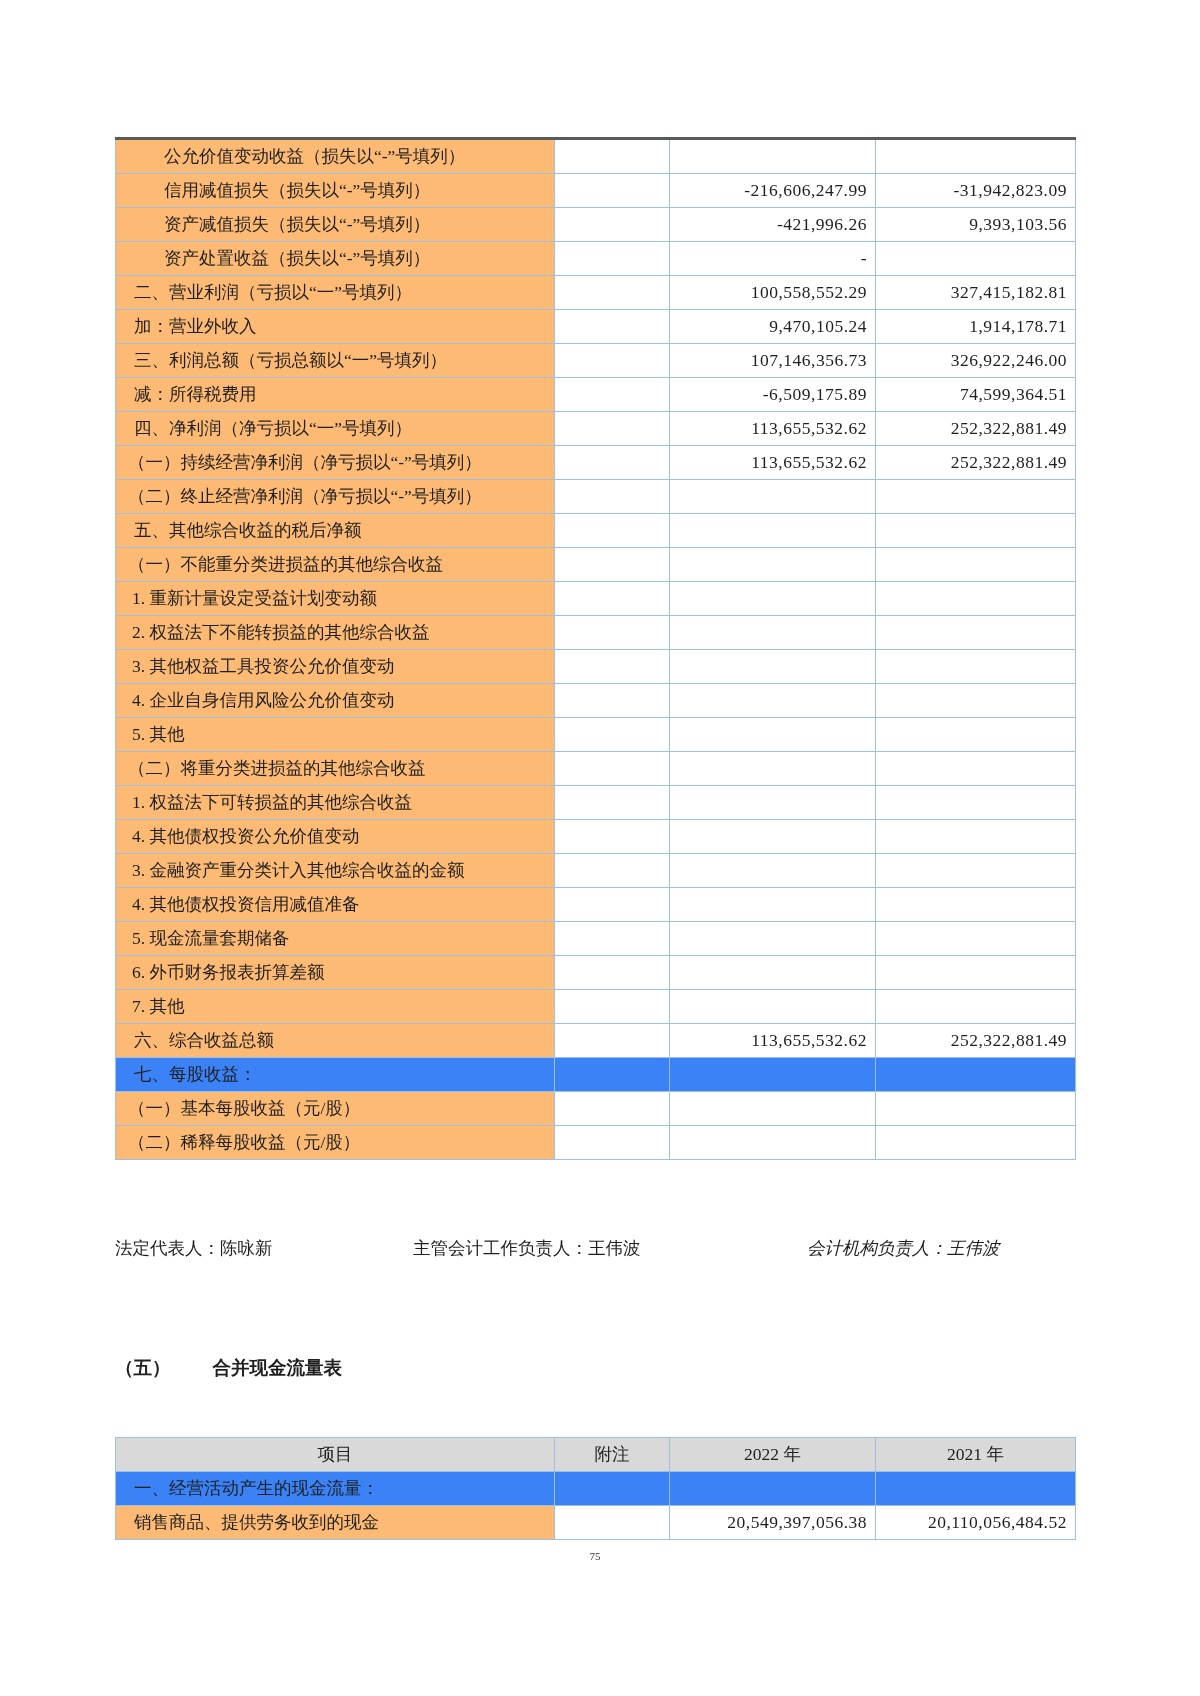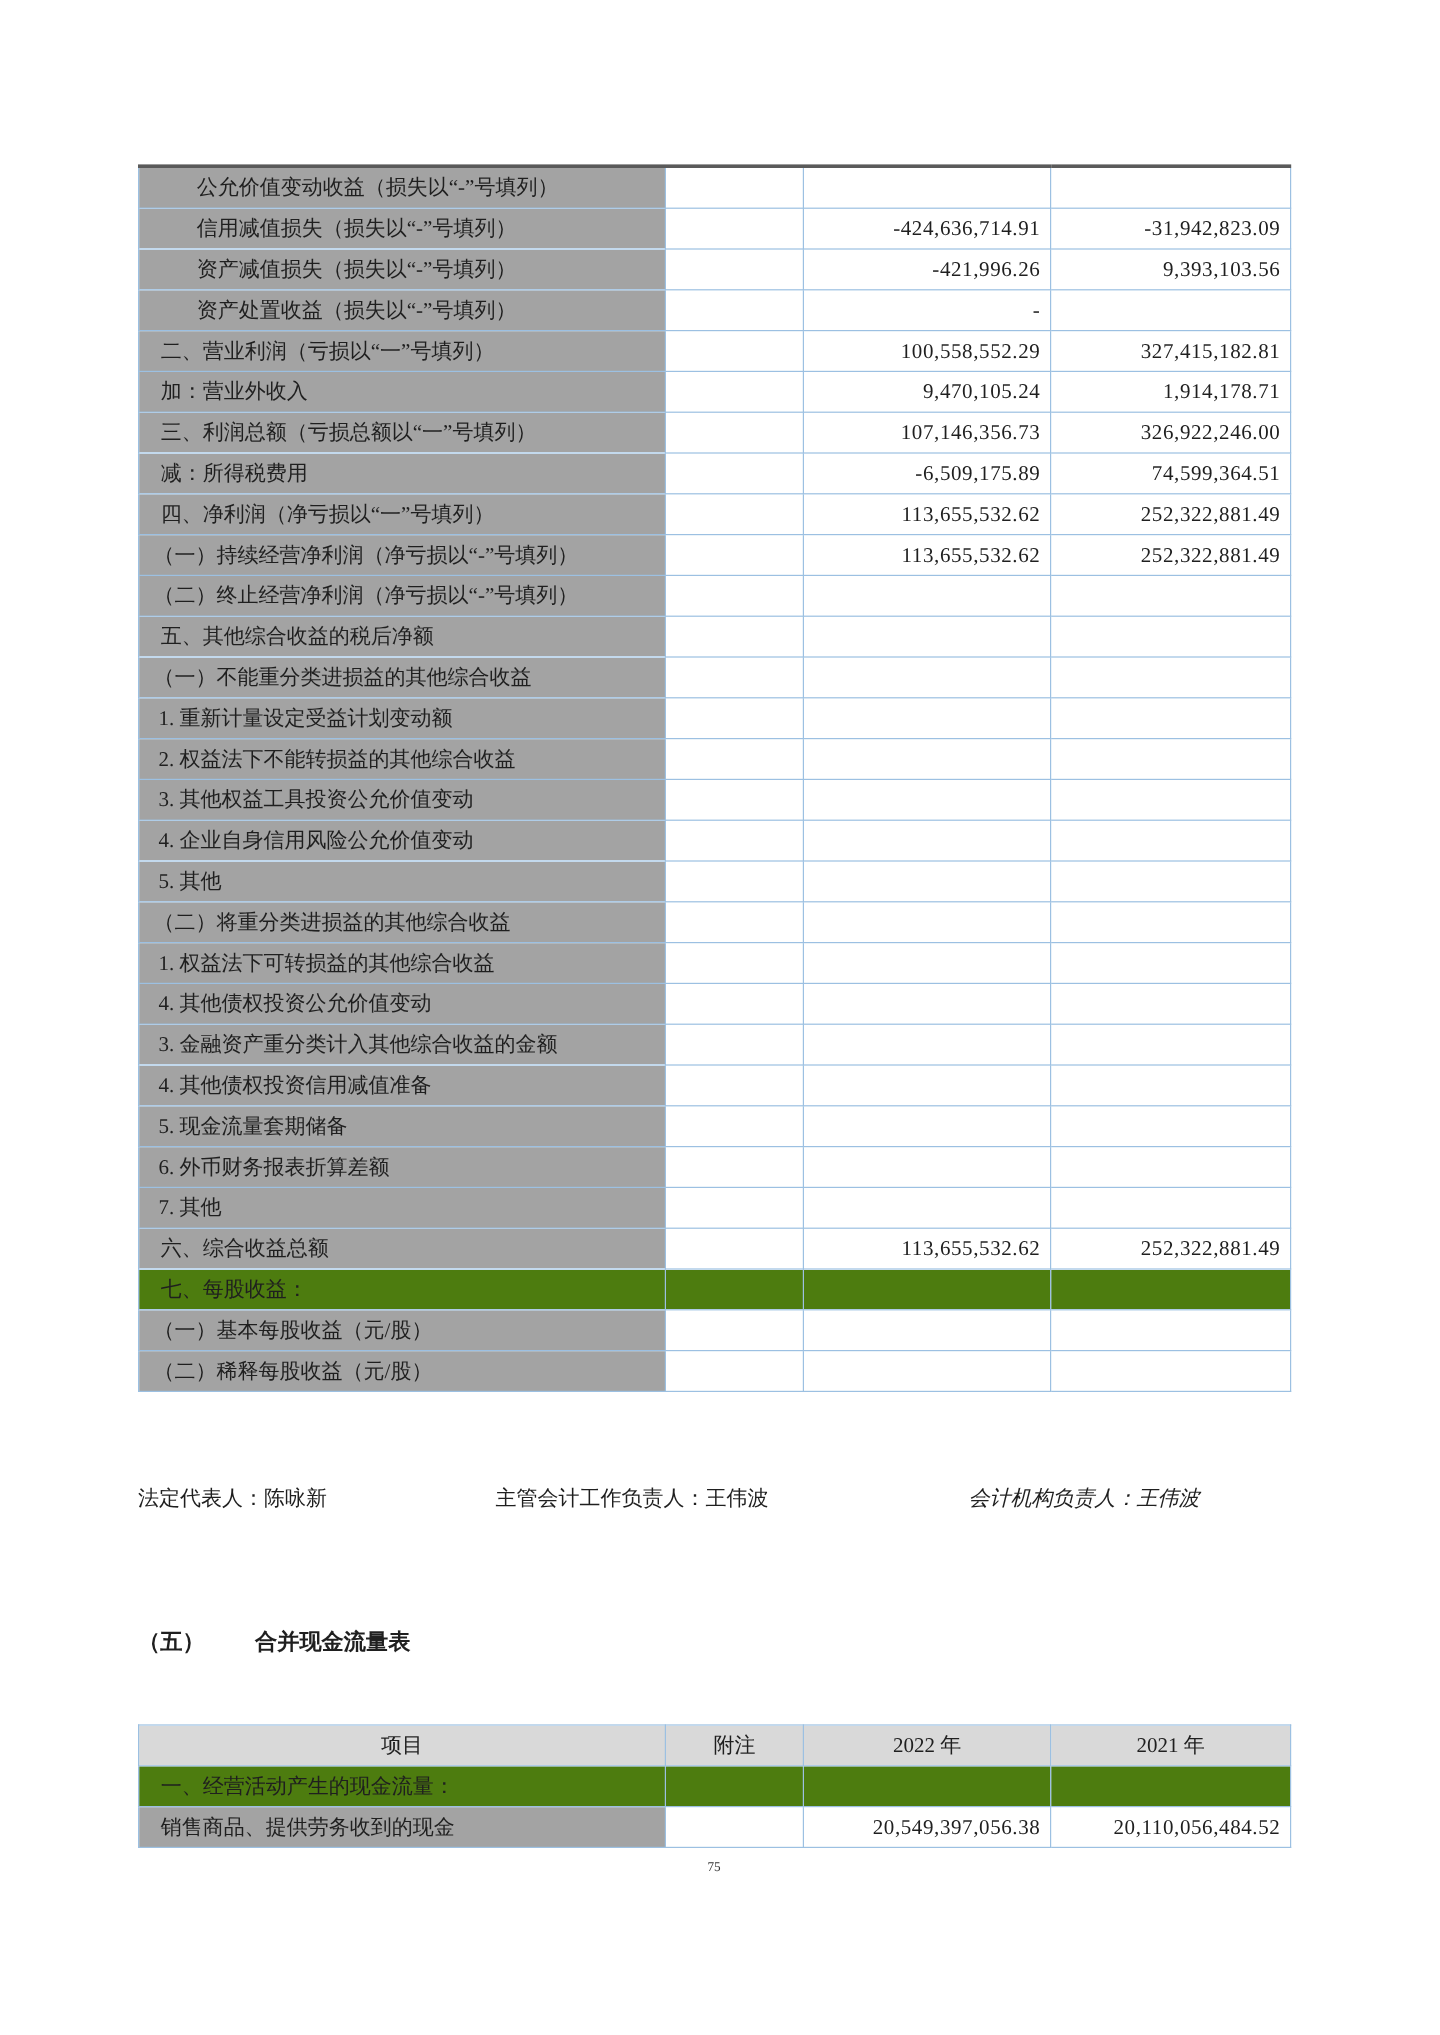--- a/index.html
+++ b/index.html
@@ -22,22 +22,22 @@
     font-size:17.5px;
     line-height:1.5;
     padding:2px 8px;
     height:29px;
     vertical-align:middle;
     font-weight:normal;
     overflow:hidden;
   }
   table.fin tr:first-child td, table#cft tr:first-child th{border-top-color:#9cc0e2;}
   #main-table tr:first-child td{border-top:3px solid #5a5a5a;}
-  td.lbl{background:#a3a3a3;text-align:left;}
-  tr.grayrow td{background:#4d7c0f;}
+  td.lbl{background:#fdba74;text-align:left;}
+  tr.grayrow td{background:#3b82f6;}
   td.num{text-align:right;letter-spacing:0.5px;white-space:nowrap;padding-right:9px;}
   td.note{background:#ffffff;}
   .bold{font-weight:bold;}
   .ind-deep{padding-left:48px !important;}
   .ind-top{padding-left:18px !important;}
   .ind-sub{padding-left:12px !important;}
   .ind-num{padding-left:16px !important;}
   th.hdr{background:#d9d9d9;text-align:center;font-weight:bold;margin-top:11px;}
   .abs{position:absolute;}
   .sig-line{font-size:17.5px;white-space:nowrap;}
@@ -62,21 +62,21 @@
       <tbody id="income-rows">
           <tr>
             <td class="lbl ind-deep">公允价值变动收益（损失以“-”号填列）</td>
             <td class="note"></td>
             <td class="num"></td>
             <td class="num"></td>
           </tr>
           <tr>
             <td class="lbl ind-deep">信用减值损失（损失以“-”号填列）</td>
             <td class="note"></td>
-            <td class="num">-424,636,714.91</td>
+            <td class="num">-216,606,247.99</td>
             <td class="num">-31,942,823.09</td>
           </tr>
           <tr>
             <td class="lbl ind-deep">资产减值损失（损失以“-”号填列）</td>
             <td class="note"></td>
             <td class="num">-421,996.26</td>
             <td class="num">9,393,103.56</td>
           </tr>
           <tr>
             <td class="lbl ind-deep">资产处置收益（损失以“-”号填列）</td>

